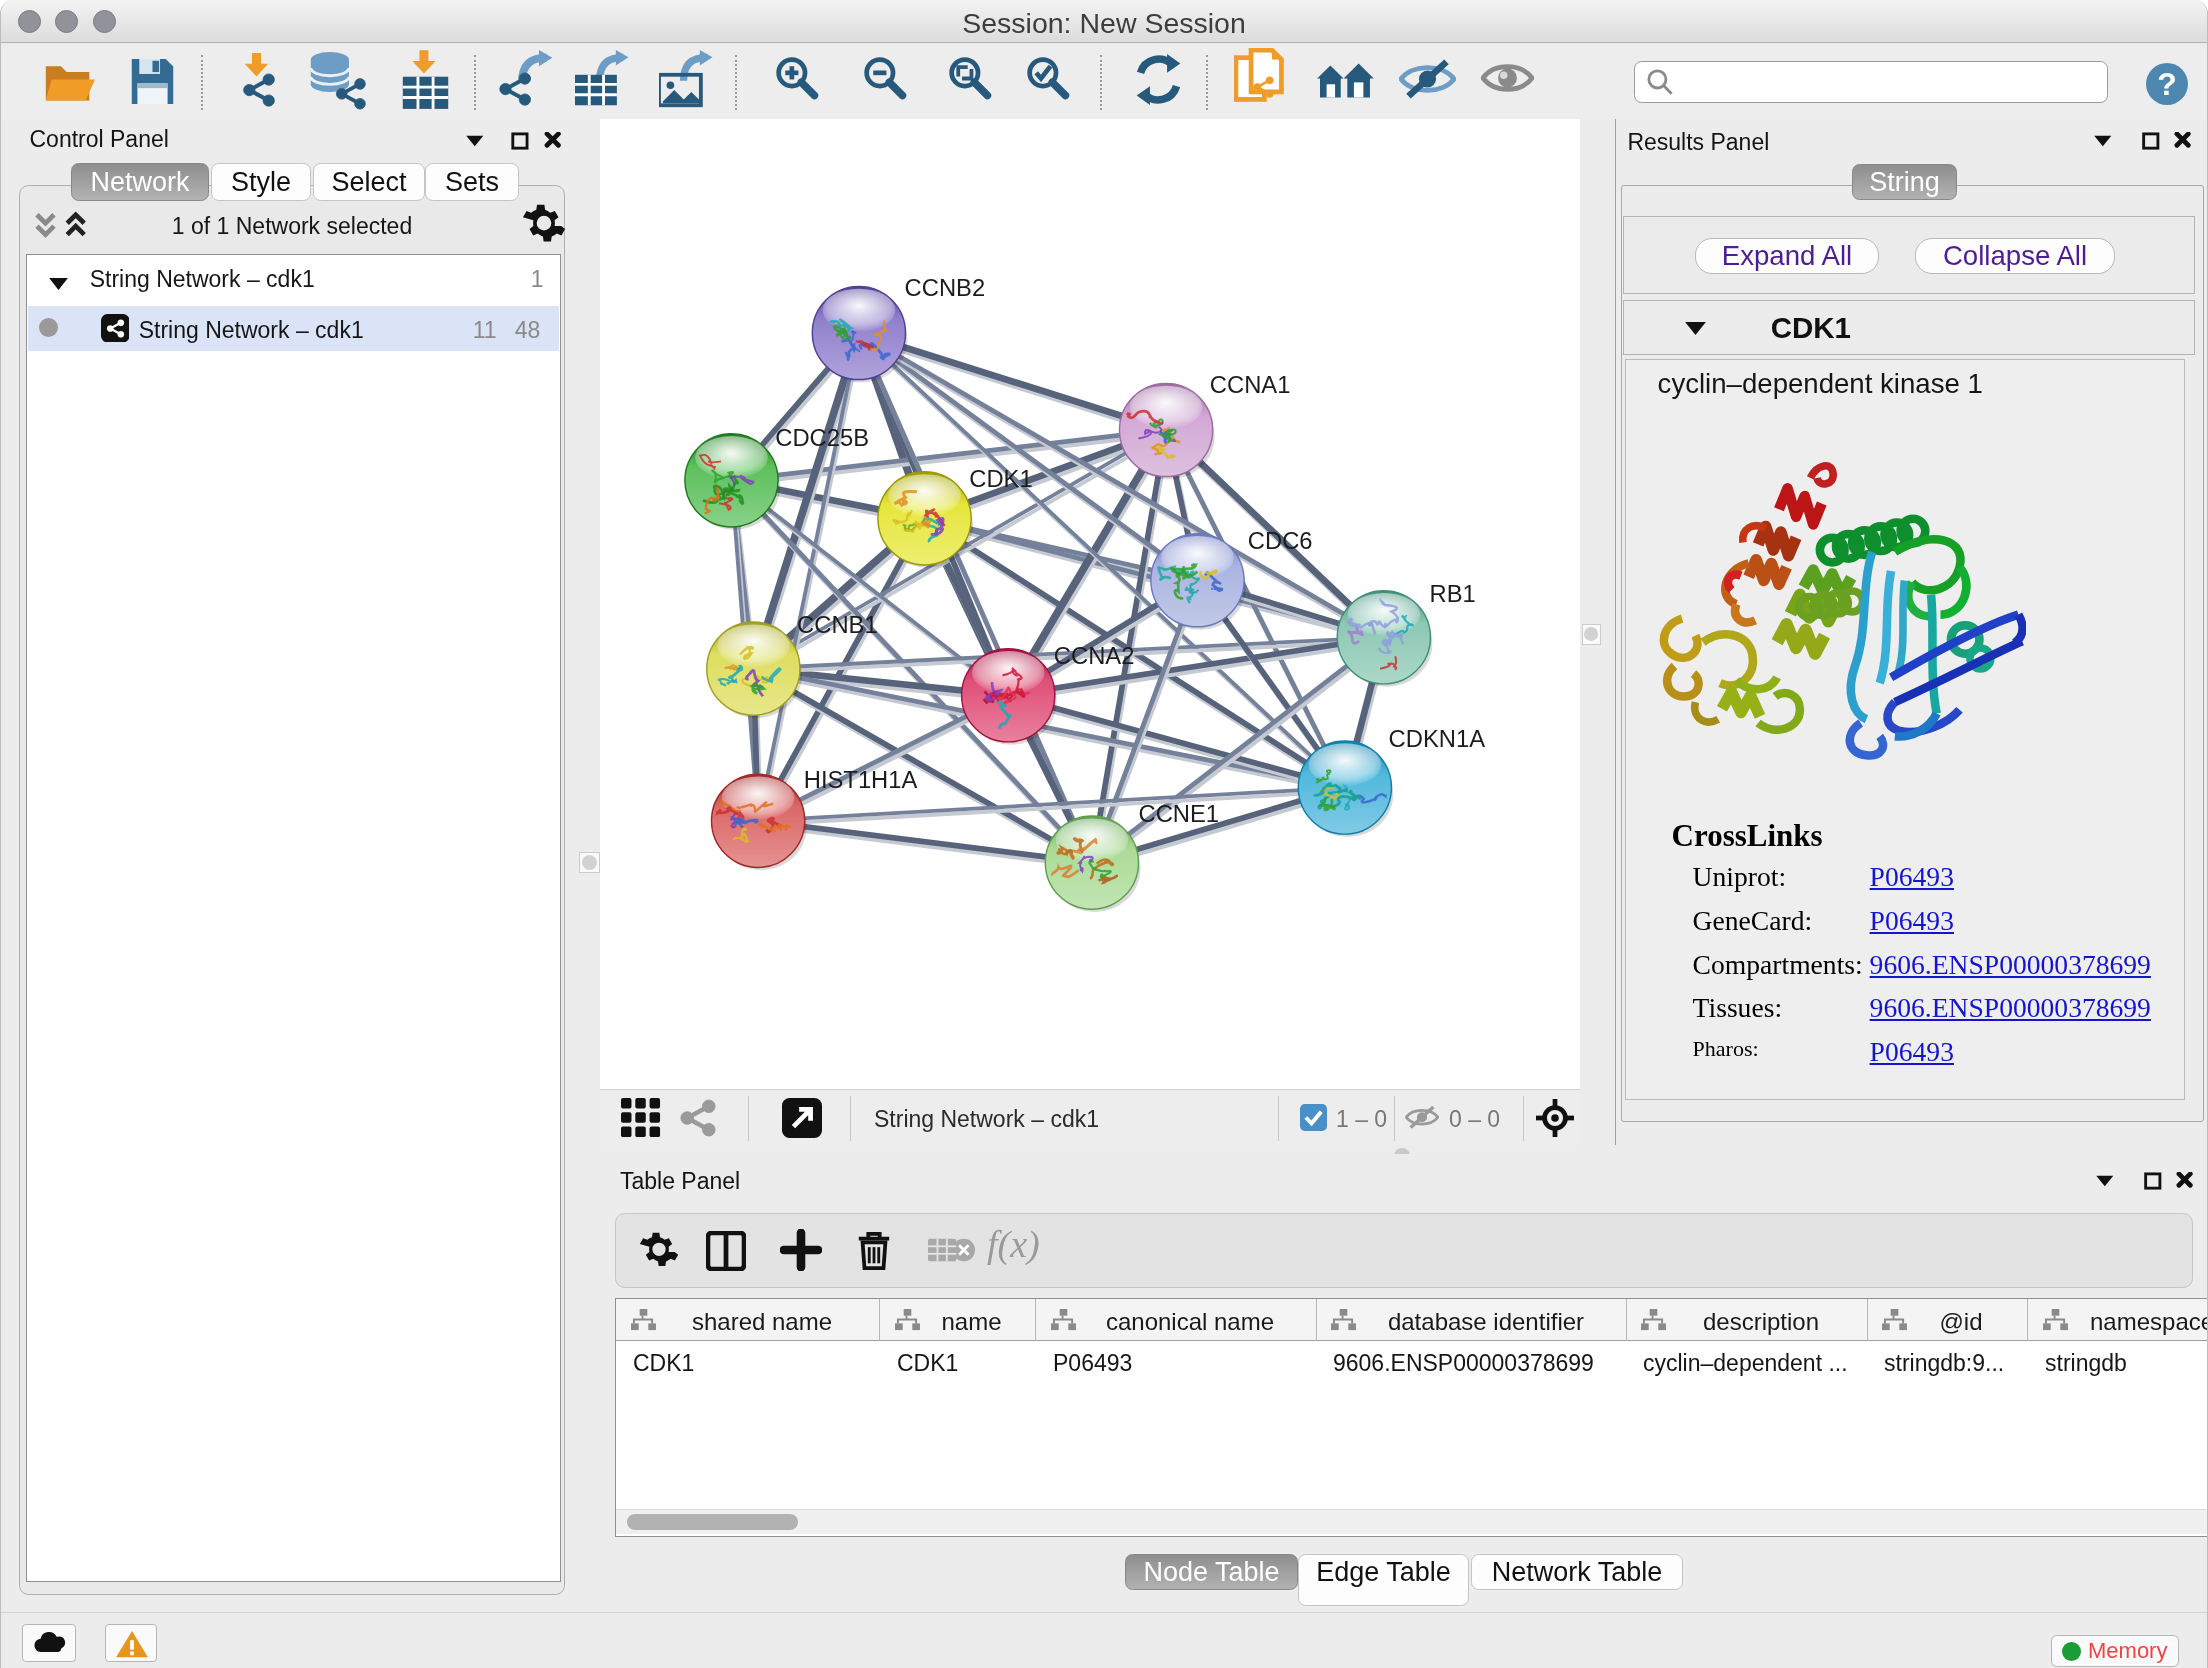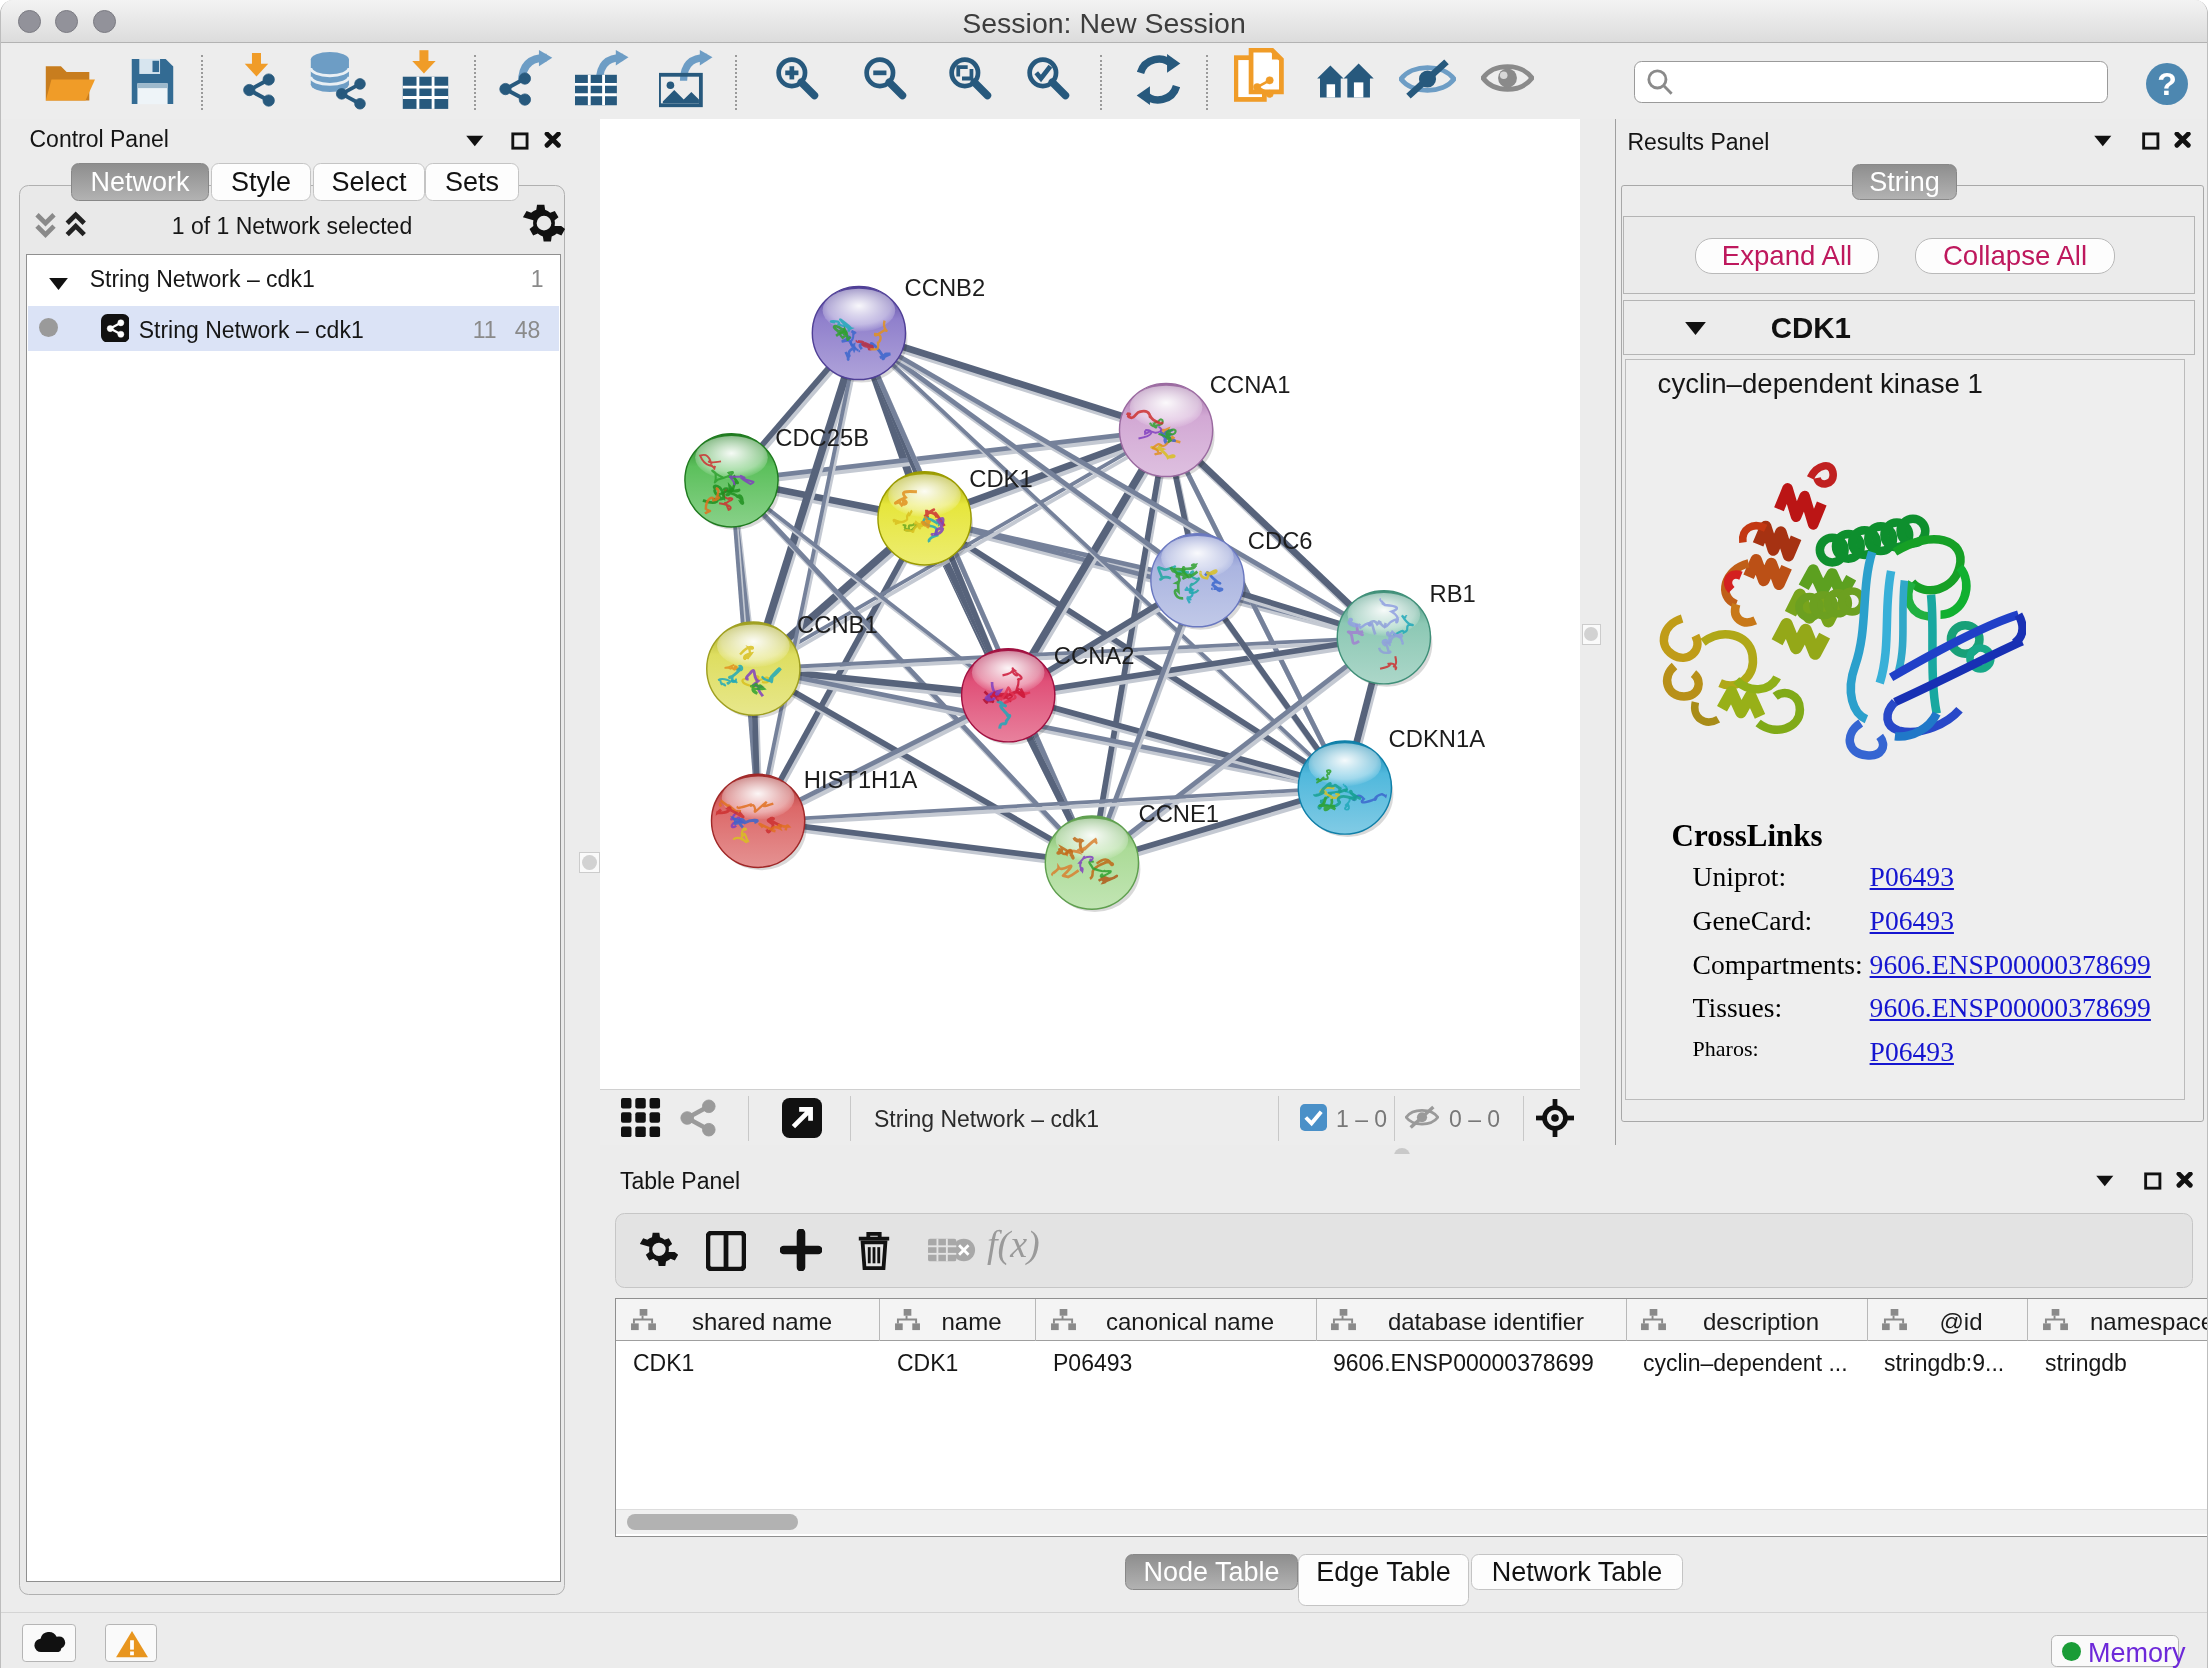--- a/index.html
+++ b/index.html
@@ -16,21 +16,21 @@
 .tab { position:absolute; height:38px; background:#fdfdfd; border:1.4px solid #c4c4c4; border-radius:7.6px; font-size:27px; color:#111; text-align:center; z-index:5; }
 .tabsel { background:linear-gradient(#8e8e8e,#b2b2b2); color:#fff; border-color:#888; }
 #cpanel-inner { position:absolute; left:18px; top:185px; width:546px; height:1410px; background:#e9e9e9; border:1.9px solid #b0b0b0; border-radius:9.5px; }
 #cplist { position:absolute; left:5.7px; top:68px; width:535px; height:1328px; background:#fff; border:1.9px solid #8f8f8f; }
 .rowtxt { font-size:23px; color:#161616; }
 .graytxt { color:#8a8a8a; }
 #canvas { position:absolute; left:599px; top:119px; width:980px; height:970px; background:#fff; }
 #canvasbar { position:absolute; left:599px; top:1089px; width:980px; height:56px; background:#ededed; border-top:1.9px solid #d0d0d0; }
 .cbsep { position:absolute; top:5.7px; height:45px; border-left:1.9px solid #c8c8c8; }
 #respanel { position:absolute; left:1614px; top:119px; width:476px; height:1026px; background:#ececec; border-left:1.9px solid #9f9f9f; }
-.btn { position:absolute; background:#fdfdfd; border:1.9px solid #b9b9b9; border-radius:17px; text-align:center; font-size:27.6px; color:#be185d; }
+.btn { position:absolute; background:#fdfdfd; border:1.9px solid #b9b9b9; border-radius:17px; text-align:center; font-size:27.6px; color:#4c1d95; }
 .link { color:#1515d0; text-decoration:underline; }
 serif, .serif { font-family:"Liberation Serif", serif; }
 #tablepanel { position:absolute; left:599px; top:1154px; width:1609px; height:467px; background:#ececec; }
 .thead { font-size:24px; color:#1a1a1a; }
 .hsep { position:absolute; top:0; width:0; height:100%; border-left:1.9px solid #b8b8b8; }
 #statusbar { position:absolute; left:0; top:1612px; width:100%; height:56px; background:#ececec; border-top:1.9px solid #d4d4d4; }
 .sqbtn { position:absolute; background:#fafafa; border:1.9px solid #b5b5b5; border-radius:3.8px; }
 </style></head>
 <body>
 <div id="win">
@@ -962,17 +962,17 @@
     </div>
     <div class="sqbtn" style="left:104px;top:11.4px;width:52px;height:38px">
       <svg width="34" height="30" viewBox="0 0 36 32" style="position:absolute;left:8.6px;top:3.8px">
           <path d="M18 2 L35 30 L1 30 Z" fill="#e8951e"></path>
           <rect x="16" y="12" width="4" height="10" fill="#fff"></rect>
           <rect x="16" y="24" width="4" height="4" fill="#fff"></rect>
         </svg>
     </div>
     <div class="sqbtn" style="left:2050px;top:22px;width:128px;height:32px;border-radius:5.7px">
       <div class="abs" style="left:9.5px;top:5.7px;width:19px;height:19px;border-radius:50%;background:#1a9c37"></div>
-      <div class="abs" style="left:36px;top:1.9px;font-size:27px;color:#6d28d9">Memory</div>
+      <div class="abs" style="left:36px;top:1.9px;font-size:22px;color:#ef4444">Memory</div>
     </div>
   </div>
 </div>
 
 
 </body></html>

